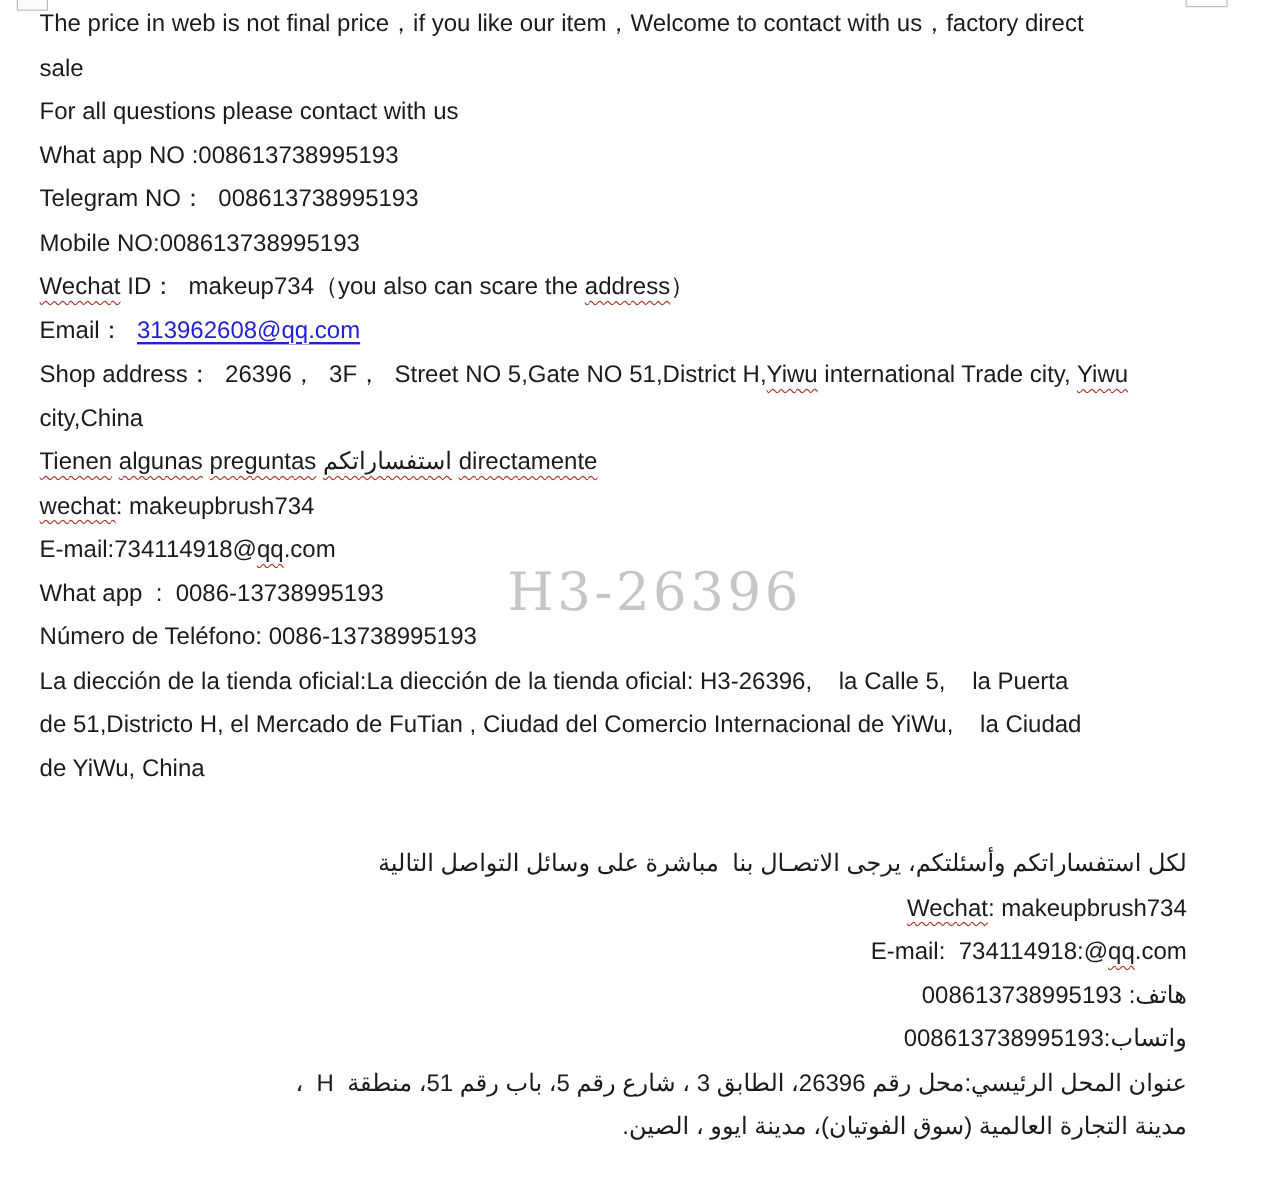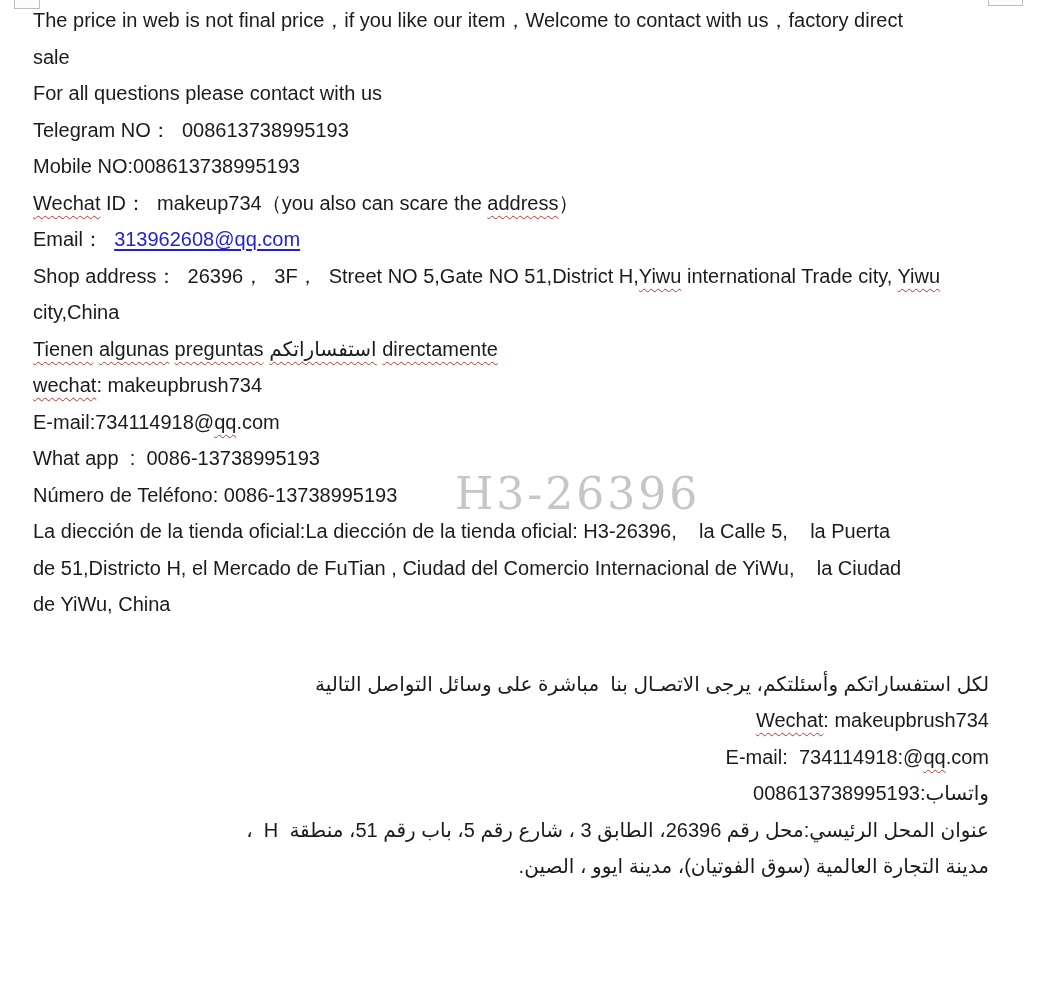--- a/index.html
+++ b/index.html
@@ -37,21 +37,20 @@
   .watermark {
     position: absolute;
     left: 423px;
     top: 472px;
     font-family: "DejaVu Serif", serif;
     font-size: 44px;
     line-height: 1;
     letter-spacing: 3px;
     color: var(--watermark, #c6c6c6);
     pointer-events: none;
-    margin-left: 32px;
   }
   .crop-mark {
     position: absolute;
     border: 1px solid #bdbdbd;
     background: #fcfcfc;
   }
   .crop-mark.tl { left: 14px;  top: -5px; width: 24px; height: 12px; }
   .crop-mark.tr { left: 988px; top: -8px; width: 33px; height: 12px; }
   #arabic-block { margin-top: 43px; }
 </style>
@@ -61,36 +60,38 @@
 <div class="crop-mark tl"></div>
 <div class="crop-mark tr"></div>
 
 <div class="watermark">H3-26396</div>
 
 <div class="doc">
   <div id="english-block">
       <div class="line"><span>The price in web is not final price，if you like our item，Welcome to contact with us，factory direct</span></div>
       <div class="line"><span>sale</span></div>
       <div class="line"><span>For all questions please contact with us</span></div>
+      <div class="line"><span>What app NO :008613738995193</span></div>
       <div class="line"><span>Telegram NO：  008613738995193</span></div>
       <div class="line"><span>Mobile NO:008613738995193</span></div>
       <div class="line"><span class="seg-squiggle">Wechat</span><span> ID：  makeup734（you also can scare the </span><span class="seg-squiggle">address</span><span>）</span></div>
       <div class="line"><span>Email：  </span><a class="seg-link" href="#">313962608@qq.com</a></div>
       <div class="line"><span>Shop address：  26396，  3F，  Street NO 5,Gate NO 51,District H,</span><span class="seg-squiggle">Yiwu</span><span> international Trade city, </span><span class="seg-squiggle">Yiwu</span></div>
       <div class="line"><span>city,China</span></div>
       <div class="line"><span class="seg-squiggle">Tienen</span><span> </span><span class="seg-squiggle">algunas</span><span> </span><span class="seg-squiggle">preguntas</span><span> </span><span class="seg-squiggle">استفساراتكم</span><span> </span><span class="seg-squiggle">directamente</span></div>
       <div class="line"><span class="seg-squiggle">wechat</span><span>: makeupbrush734</span></div>
       <div class="line"><span>E-mail:734114918@</span><span class="seg-squiggle">qq</span><span>.com</span></div>
       <div class="line"><span>What app  :  0086-13738995193</span></div>
       <div class="line"><span>Número de Teléfono: 0086-13738995193</span></div>
       <div class="line"><span>La diección de la tienda oficial:La diección de la tienda oficial: H3-26396,    la Calle 5,    la Puerta</span></div>
       <div class="line"><span>de 51,Districto H, el Mercado de FuTian , Ciudad del Comercio Internacional de YiWu,    la Ciudad</span></div>
       <div class="line"><span>de YiWu, China</span></div>
     </div>
   <div id="arabic-block">
       <div class="line right" dir="rtl"><span>لكل استفساراتكم وأسئلتكم، يرجى الاتصـال بنا  مباشرة على وسائل التواصل التالية</span></div>
       <div class="line right"><span class="seg-squiggle">Wechat</span><span>: makeupbrush734</span></div>
       <div class="line right"><span>E-mail:  734114918:@</span><span class="seg-squiggle">qq</span><span>.com</span></div>
+      <div class="line right" dir="rtl"><span>هاتف: 008613738995193</span></div>
       <div class="line right" dir="rtl"><span>واتساب:008613738995193</span></div>
       <div class="line right" dir="rtl"><span>عنوان المحل الرئيسي:محل رقم 26396، الطابق 3 ، شارع رقم 5، باب رقم 51، منطقة  H  ،</span></div>
       <div class="line right" dir="rtl"><span>مدينة التجارة العالمية (سوق الفوتيان)، مدينة ايوو ، الصين.</span></div>
     </div>
 </div>
 
 </body></html>

